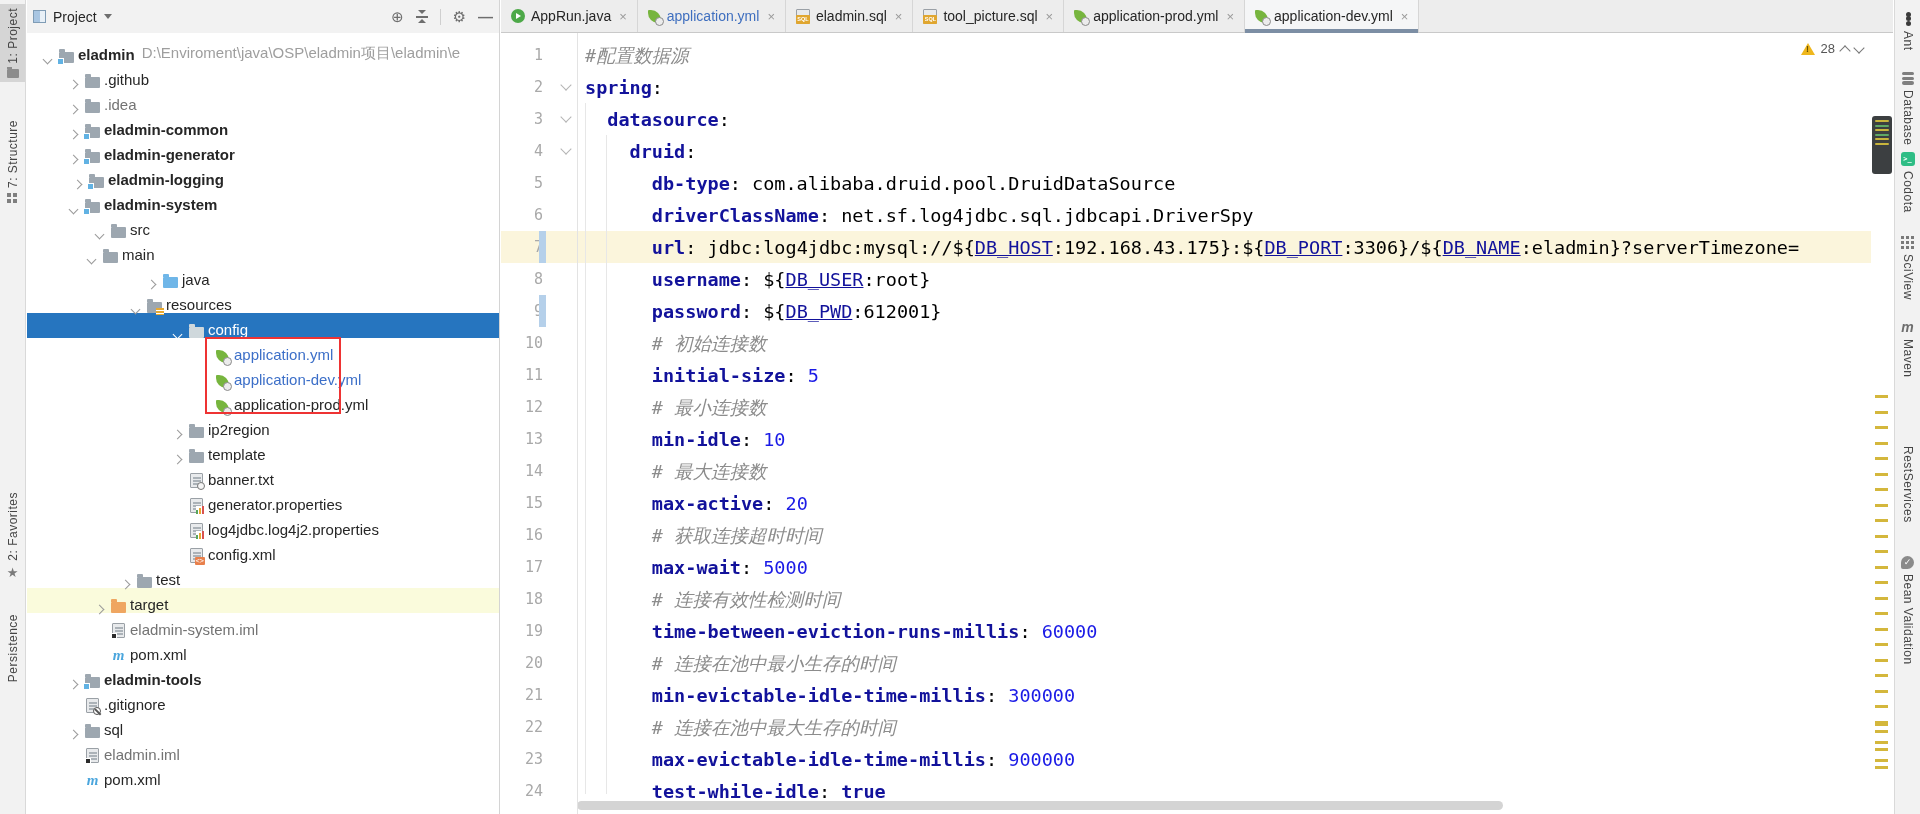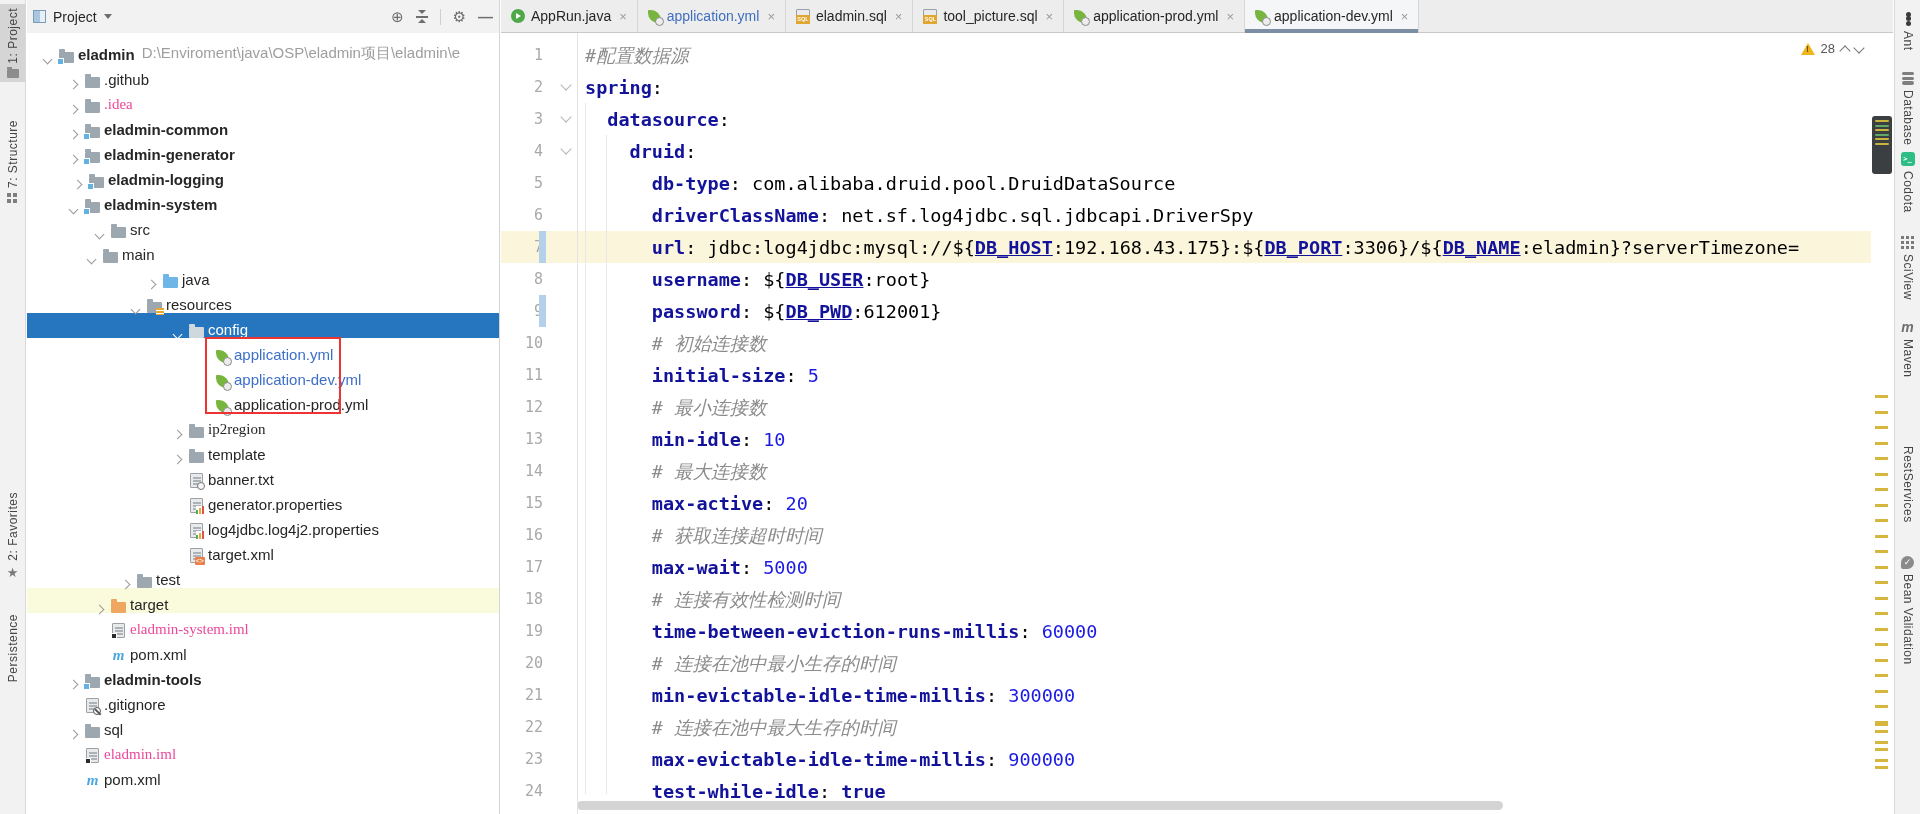--- a/index.html
+++ b/index.html
@@ -65,21 +65,21 @@
   .trow.rowyellow { background:#FAFBDC; }
   .trow .chev { width:17px; display:flex; justify-content:center; align-items:center; flex:none; }
   .chevmark { width:7px; height:7px; border-right:1.6px solid #9A9A9A; border-bottom:1.6px solid #9A9A9A; }
   .chev.right .chevmark { transform:rotate(-45deg); }
   .chev.down  .chevmark { transform:rotate(45deg); margin-top:-3px; }
   .trow.selected .chevmark { border-color:#fff; }
   .trow .ticon { width:21px; display:flex; justify-content:center; align-items:center; flex:none; }
   .tlabel { margin-left:1px; }
   .trow.bold .tlabel { font-weight:bold; }
   .trow.blue .tlabel { color:#3C6FC8; }
-  .trow.muted .tlabel { color:#ec4899;font-family:Liberation Serif, serif; }
+  .trow.muted .tlabel { color:#737373; }
   .tpath { color:#9E9E9E; margin-left:7px; font-size:15px; }
 
   
   .ti { position:relative; display:block; }
   .ti-folder { width:15px; height:11px; background:#9DA7B0; border-radius:1px; }
   .ti-folder::before { content:""; position:absolute; top:-3px; left:0; width:6px; height:3px; background:inherit; border-radius:1px 1px 0 0; }
   .ti-folder.java { background:#6FB6E8; }
   .ti-folder.excluded { background:#EFA661; }
   .ti-folder.onsel { background:#CFD8DC; }
   .ti-badge-module { position:absolute; left:-2px; bottom:-2px; width:7px; height:7px; background:#61B2E3; border:1px solid #fff; }
@@ -129,21 +129,21 @@
           font-size:15px; color:#A9A9A9; }
   .foldcol { width:22px; flex:none; position:relative; height:100%; }
   .foldarrow { position:absolute; left:5px; top:10px; width:8px; height:8px;
                border-right:1.7px solid #B5B5B5; border-bottom:1.7px solid #B5B5B5; transform:rotate(45deg); }
   .chgbar { position:absolute; left:-18px; top:0; width:7px; height:100%; background:#B5D0EA; }
   .ctext { font-family:"DejaVu Sans Mono",monospace; font-size:18.5px; white-space:pre; padding-left:6px; z-index:2; }
   .tk-p { color:#000; }
   .tk-k { color:#12129B; font-weight:bold; }
   .tk-c { color:#8C8C8C; font-style:italic; }
   .tk-n { color:#1A1AE6; }
-  .tk-v { color:#12129B; font-weight:bold; text-decoration:underline; }
+  .tk-v { color:#12129B; font-weight:normal; text-decoration:underline; }
   .tk-kw { color:#12129B; font-weight:bold; }
 
   .warnwidget { position:absolute; top:8px; right:30px; display:flex; align-items:center; gap:6px; z-index:10; }
   .warn-tri { width:0; height:0; border-left:7px solid transparent; border-right:7px solid transparent;
               border-bottom:12px solid #EFB71D; position:relative; }
   .warn-tri::after { content:"!"; position:absolute; left:-1.5px; top:1px; font-size:9px; font-weight:bold; color:#6B5200; }
   .warn-count { font-size:13px; color:#555; }
   .wchev { width:8px; height:8px; border-right:1.6px solid #777; border-bottom:1.6px solid #777; cursor:pointer; }
   .wchev.up { transform:rotate(-135deg); margin-top:4px; }
   .wchev.dn { transform:rotate(45deg); margin-top:-2px; }
@@ -337,21 +337,21 @@
           </span>
           <span class="tlabel">application-dev.yml</span>
         </div>
         <div class="trow" style="padding-left: 168px;">
           <span class="chev "></span>
           <span class="ticon">
             <span class="ti ti-spring"></span>
           </span>
           <span class="tlabel">application-prod.yml</span>
         </div>
-        <div class="trow" style="padding-left: 142px; font-family: Liberation Serif, serif;">
+        <div class="trow" style="padding-left: 142px;">
           <span class="chev right">
             <span class="chevmark"></span>
           </span>
           <span class="ticon">
             <span class="ti ti-folder"></span>
           </span>
           <span class="tlabel">ip2region</span>
         </div>
         <div class="trow" style="padding-left: 142px;">
           <span class="chev right">
@@ -397,21 +397,21 @@
           </span>
           <span class="tlabel">log4jdbc.log4j2.properties</span>
         </div>
         <div class="trow" style="padding-left: 142px;">
           <span class="chev "></span>
           <span class="ticon">
             <span class="ti ti-file">
               <span class="ti-badge-xml">&lt;&gt;</span>
             </span>
           </span>
-          <span class="tlabel">target.xml</span>
+          <span class="tlabel">config.xml</span>
         </div>
         <div class="trow" style="padding-left: 90px;">
           <span class="chev right">
             <span class="chevmark"></span>
           </span>
           <span class="ticon">
             <span class="ti ti-folder"></span>
           </span>
           <span class="tlabel">test</span>
         </div>

